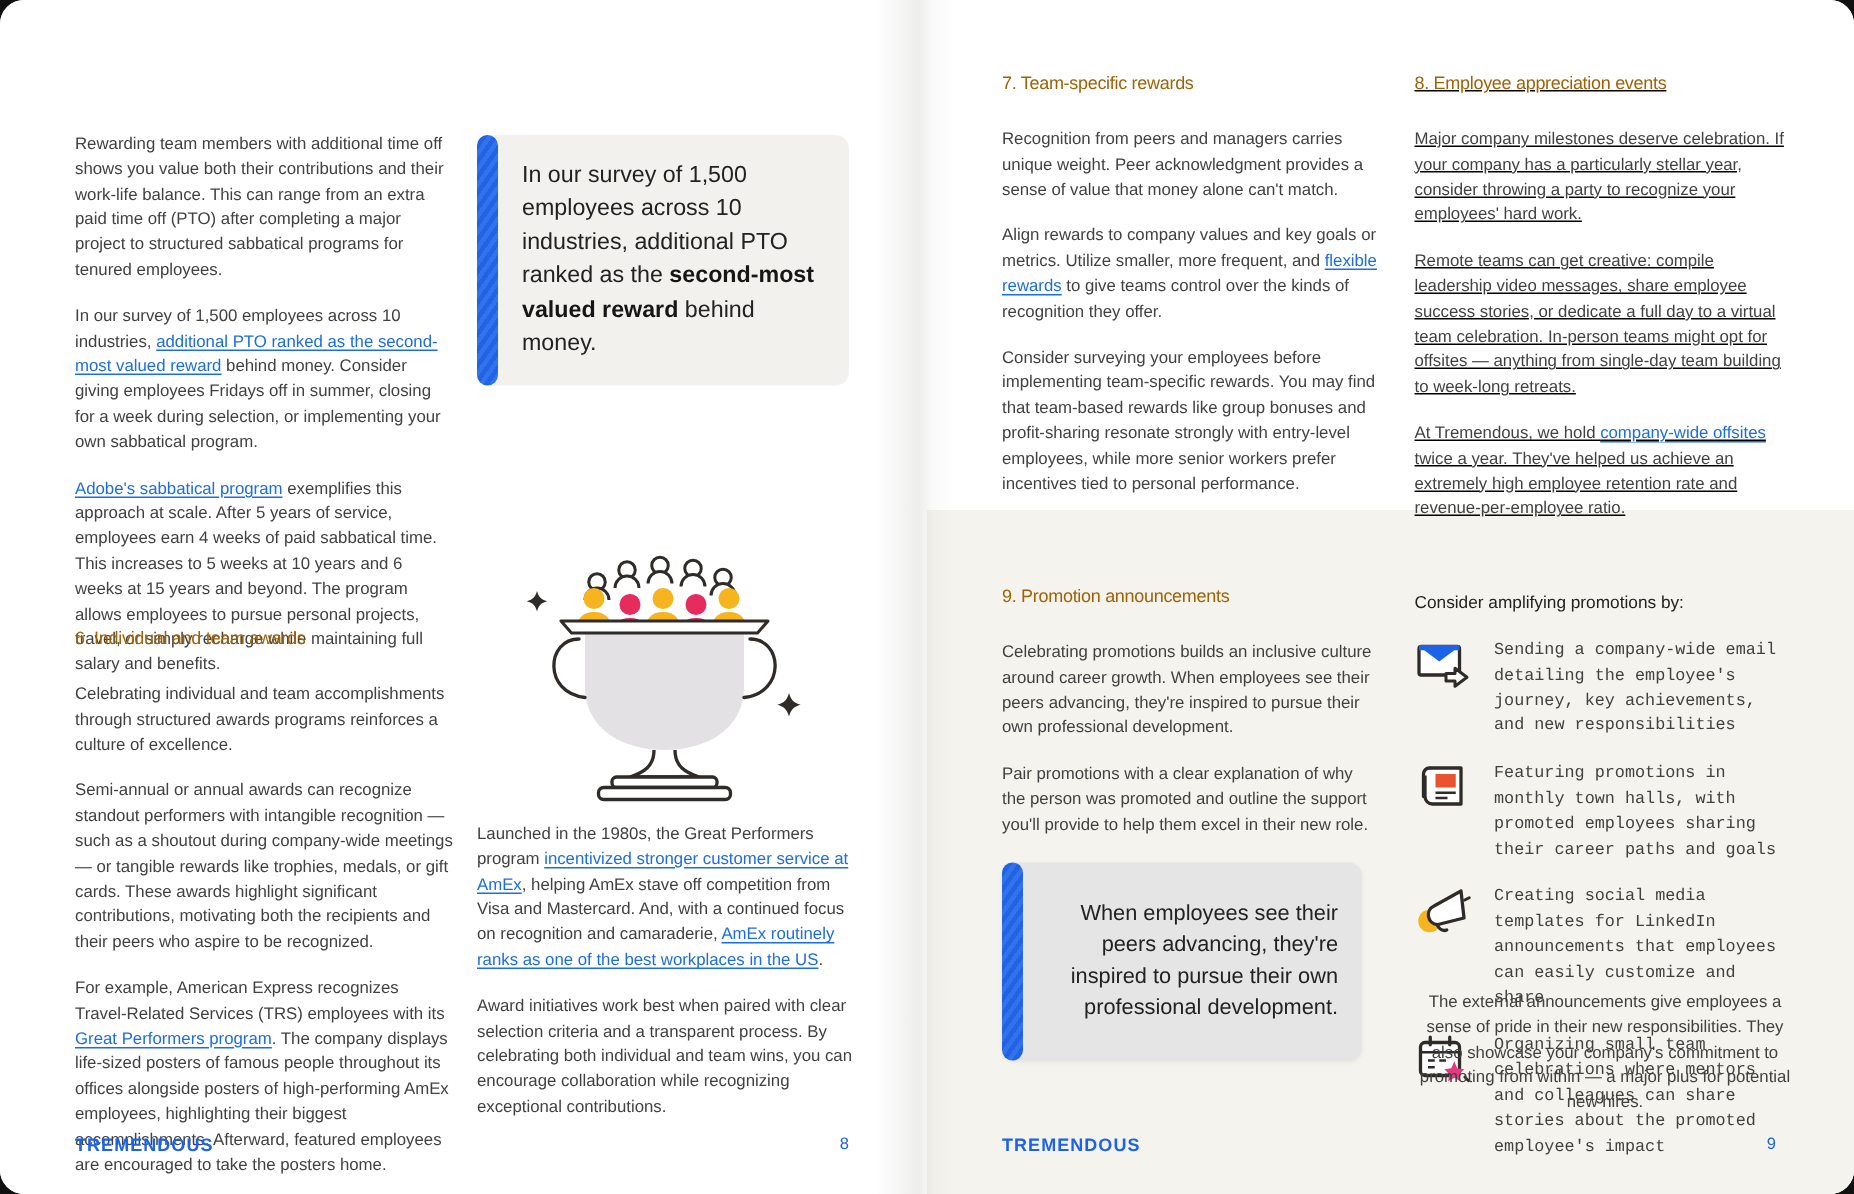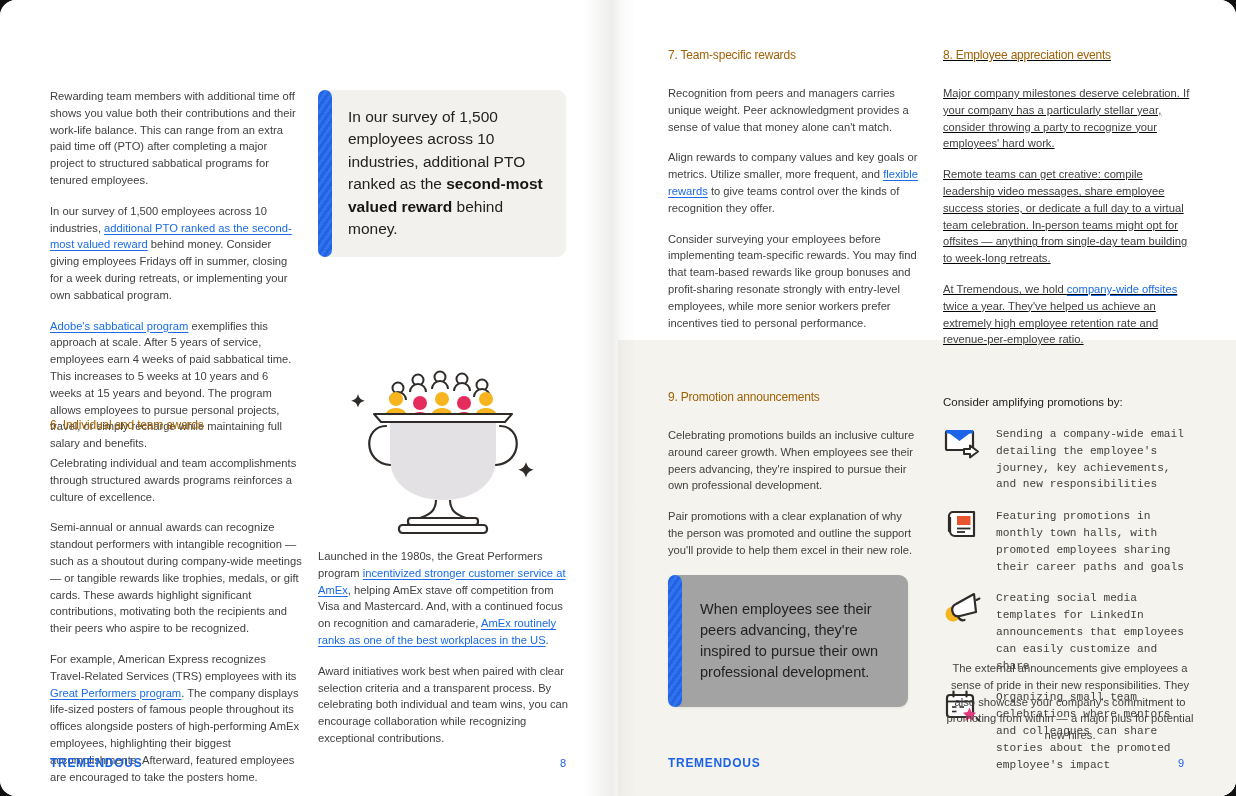--- a/index.html
+++ b/index.html
@@ -12,21 +12,21 @@
          background:linear-gradient(90deg,rgba(90,85,75,0) 0%,rgba(90,85,75,0.10) 55%,rgba(90,85,75,0.03) 72%,rgba(90,85,75,0) 100%);}
   .abs{position:absolute;}
   p{margin:0 0 14px 0;}
   .body-text{font-size:11.2px;line-height:1.5;color:#414141;}
   a.doc-link{color:#1b6ce6;text-decoration:underline;text-underline-offset:2px;cursor:pointer;}
   h2.sec{font-size:12px;font-weight:400;color:#a16207;margin:0 0 22px 0;letter-spacing:-0.2px;line-height:1.25;}
   .gray-band{position:absolute;left:0;right:0;top:340px;bottom:0;background:#f4f3ee;}
   
   .pullquote{position:relative;border-radius:9px;}
   .pq-left{background:#f2f1ed;}
-  .pq-white{background:#a3a3a3;box-shadow:0 1px 3px rgba(60,55,45,0.08);}
+  .pq-white{background:#e5e5e5;box-shadow:0 1px 3px rgba(60,55,45,0.08);text-align:right;}
   .pq-bar{position:absolute;left:0;top:0;bottom:0;width:14px;border-radius:8px;
           background:repeating-linear-gradient(125deg,#3173ee 0 3px,#2263e3 3px 6px);}
   .pq-text{padding:16px 16px 16px 30px;font-size:15.5px;line-height:1.45;color:#222222;}
   .pq-text b{font-weight:700;color:#161616;}
   
   .amp-head{font-size:11.5px;font-weight:400;color:#222;margin:0 0 16px 0;}
   .amp-item{display:flex;gap:15px;margin-bottom:13px;align-items:flex-start;font-family:Liberation Mono, monospace;}
   .amp-icon{flex:0 0 38px;height:38px;}
   .amp-text{flex:1;font-size:11.2px;line-height:1.5;color:#414141;padding-top:2px;}
   
@@ -37,21 +37,21 @@
 </style>
 </head>
 <body>
 
 <div class="spread">
 
   <div class="page page-left">
 
     <div class="abs body-text" style="left:50px;top:88px;width:252px;">
       <p>Rewarding team members with additional time off shows you value both their contributions and their work-life balance. This can range from an extra paid time off (PTO) after completing a major project to structured sabbatical programs for tenured employees.</p>
-      <p><span>In our survey of 1,500 employees across 10 industries, </span><a class="doc-link">additional PTO ranked as the second-most valued reward</a><span> behind money. Consider giving employees Fridays off in summer, closing for a week during retreats, or implementing your own sabbatical program.</span></p>
+      <p><span>In our survey of 1,500 employees across 10 industries, </span><a class="doc-link">additional PTO ranked as the second-most valued reward</a><span> behind money. Consider giving employees Fridays off in summer, closing for a week during selection, or implementing your own sabbatical program.</span></p>
       <p><a class="doc-link">Adobe's sabbatical program</a><span> exemplifies this approach at scale. After 5 years of service, employees earn 4 weeks of paid sabbatical time. This increases to 5 weeks at 10 years and 6 weeks at 15 years and beyond. The program allows employees to pursue personal projects, travel, or simply recharge while maintaining full salary and benefits.</span></p>
     </div>
 
     <div class="abs" style="left:318px;top:90px;width:248px;">
       <div class="pullquote pq-left">
         <div class="pq-bar"></div>
         <div class="pq-text"><span>In our survey of 1,500 employees across 10 industries, additional PTO ranked as the </span><b>second-most valued reward</b><span> behind money.</span></div>
       </div>
     </div>
 

